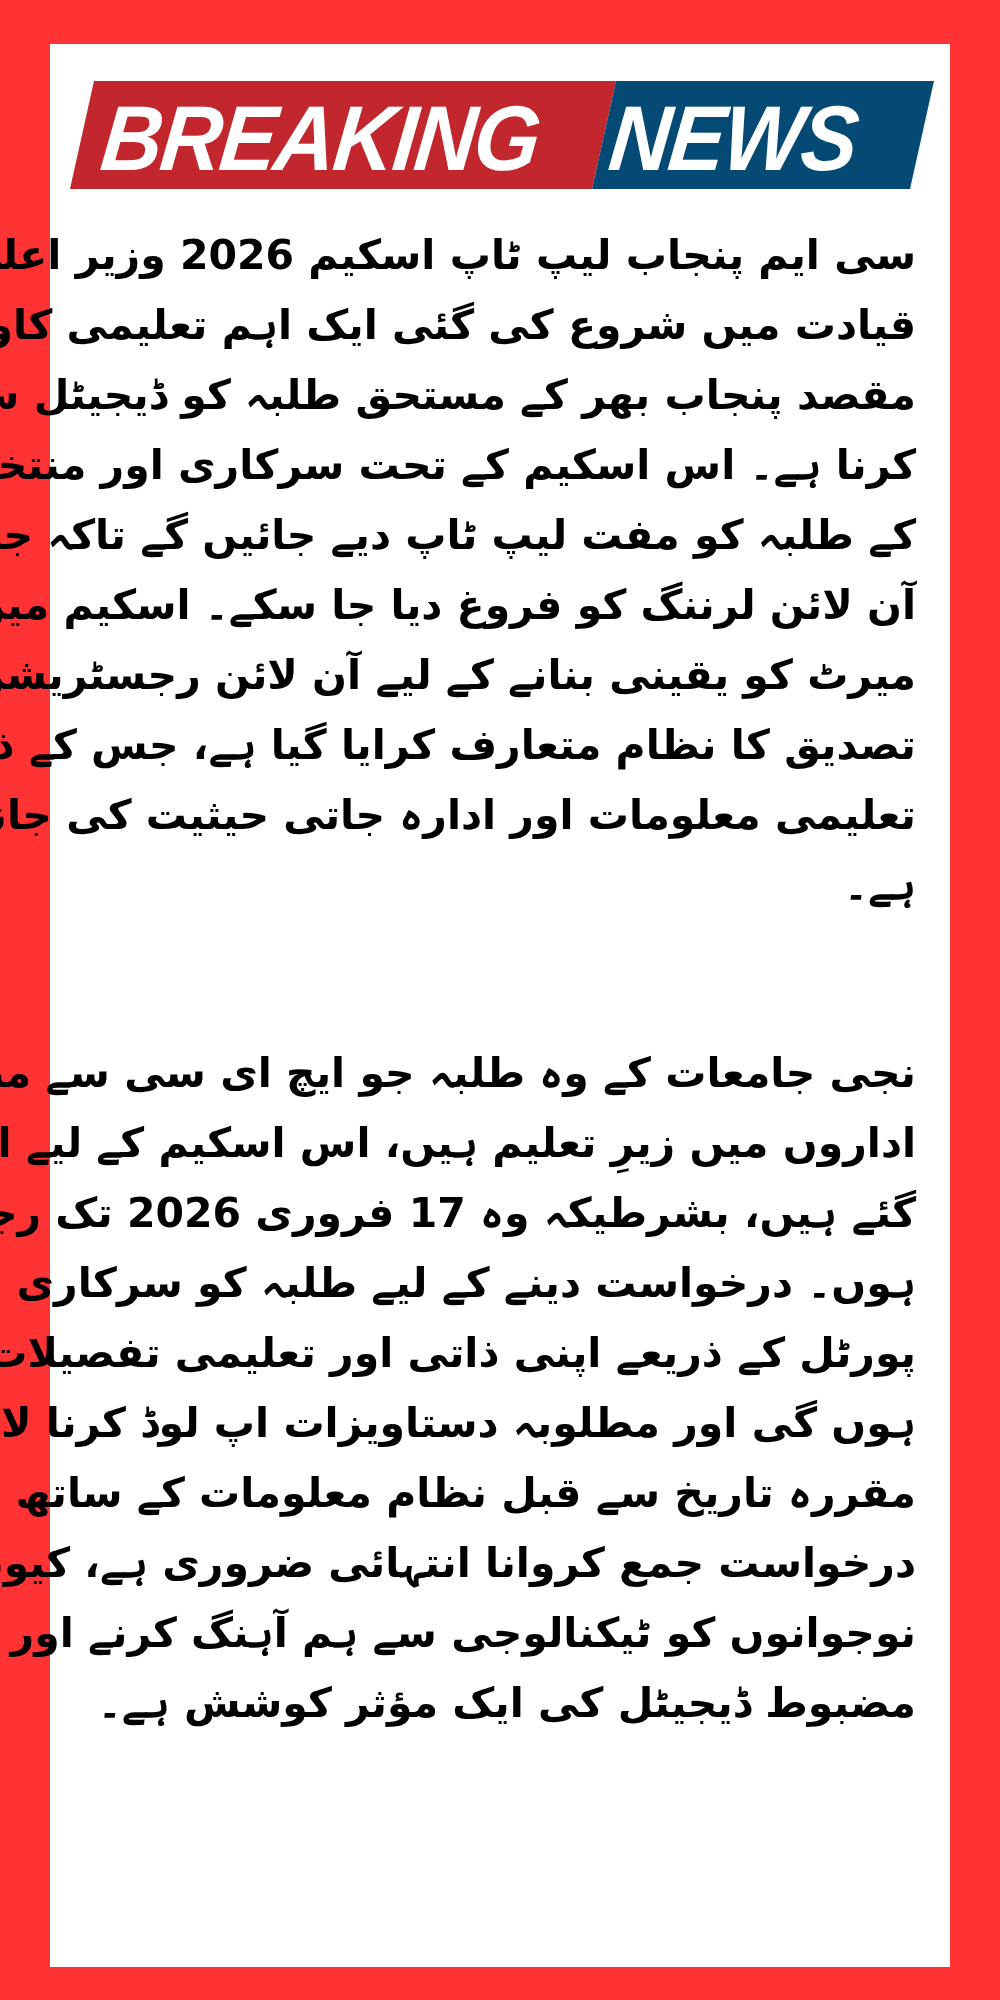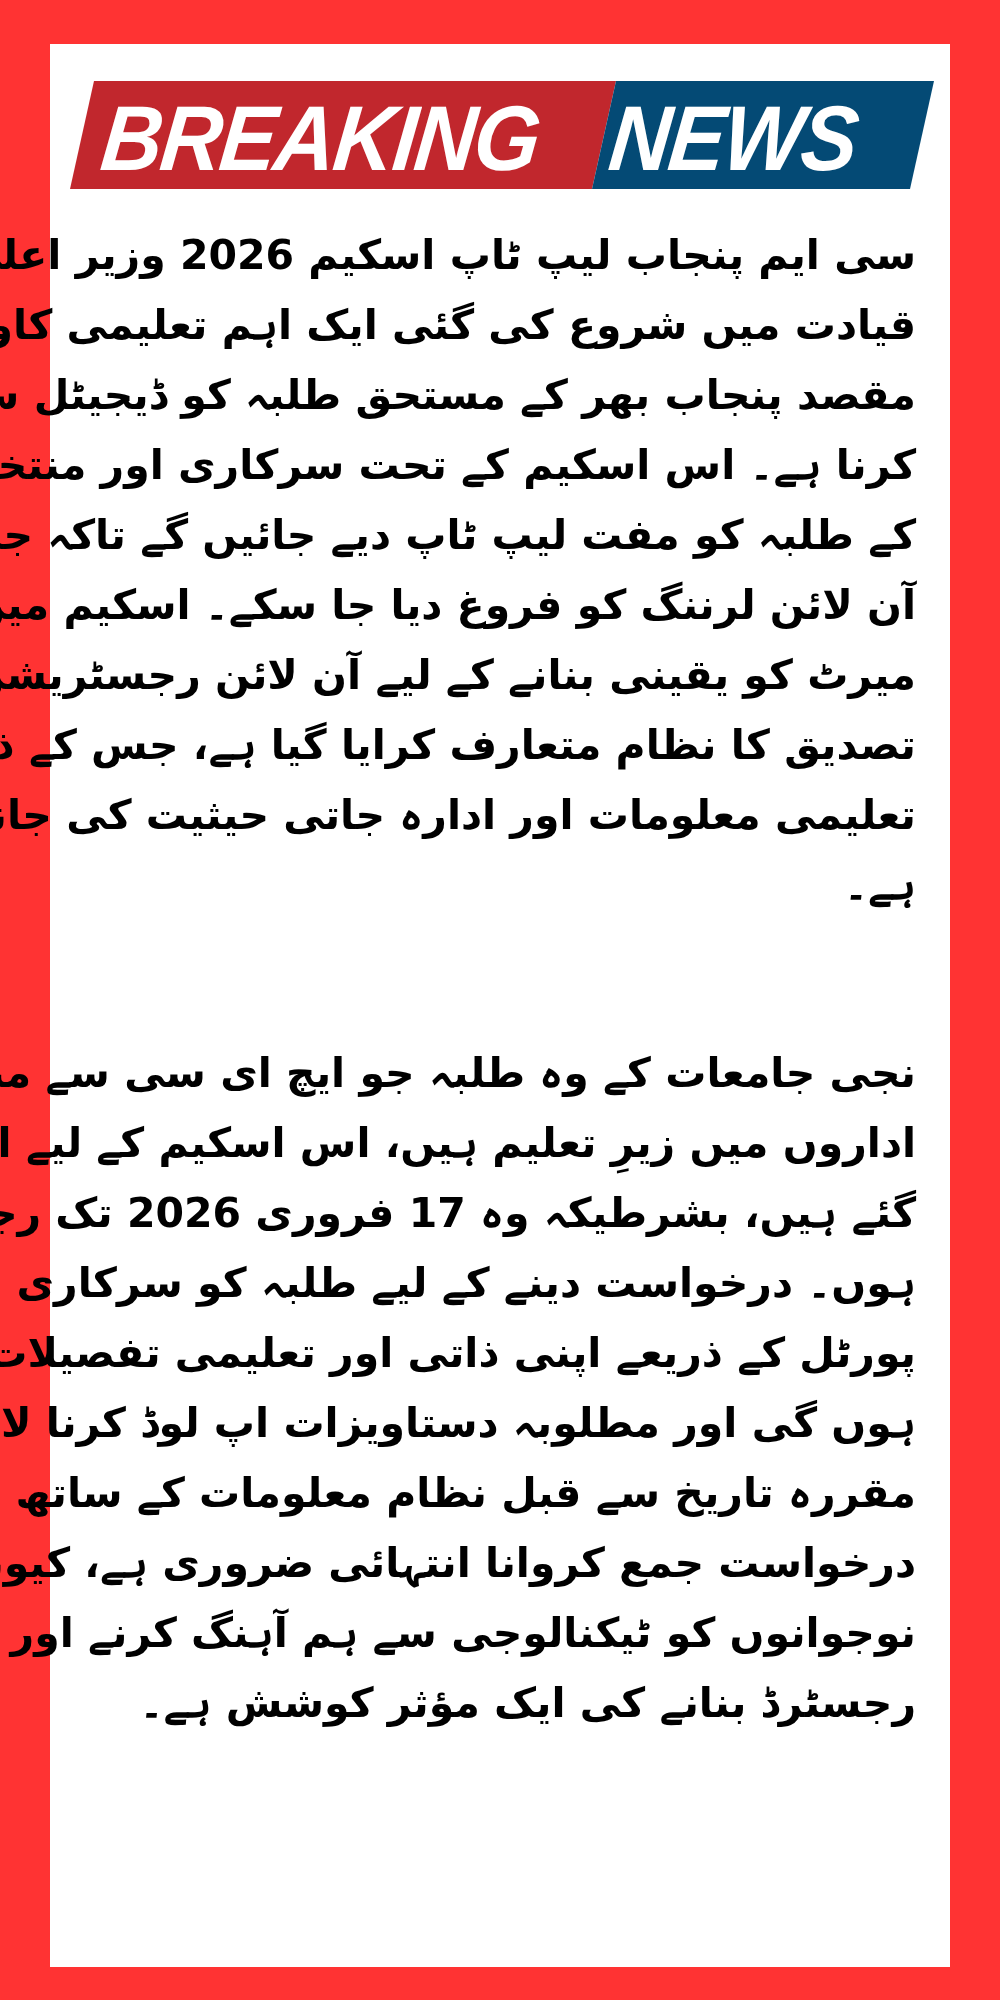--- a/index.html
+++ b/index.html
@@ -93,17 +93,17 @@
     <div class="paragraph">
       <div class="line short">نجی جامعات کے وہ طلبہ جو ایچ ای سی سے منظور شدہ</div>
       <div class="line">اداروں میں زیرِ تعلیم ہیں، اس اسکیم کے لیے اہل قرار دیے</div>
       <div class="line short">گئے ہیں، بشرطیکہ وہ 17 فروری 2026 تک رجسٹرڈ</div>
       <div class="line short">ہوں۔ درخواست دینے کے لیے طلبہ کو سرکاری ویب</div>
       <div class="line">پورٹل کے ذریعے اپنی ذاتی اور تعلیمی تفصیلات فراہم کرنا</div>
       <div class="line short">ہوں گی اور مطلوبہ دستاویزات اپ لوڈ کرنا لازمی ہوگا۔</div>
       <div class="line short">مقررہ تاریخ سے قبل نظام معلومات کے ساتھ</div>
       <div class="line short">درخواست جمع کروانا انتہائی ضروری ہے، کیونکہ یہ اسکیم</div>
       <div class="line">نوجوانوں کو ٹیکنالوجی سے ہم آہنگ کرنے اور تعلیمی ترقی کو</div>
-      <div class="line short">رجسٹرڈ بنانے کی ایک مؤثر کوشش ہے۔</div>
+      <div class="line short">مضبوط ڈیجیٹل کی ایک مؤثر کوشش ہے۔</div>
     </div>
   </div>
 
 </div>
 
 </body></html>

